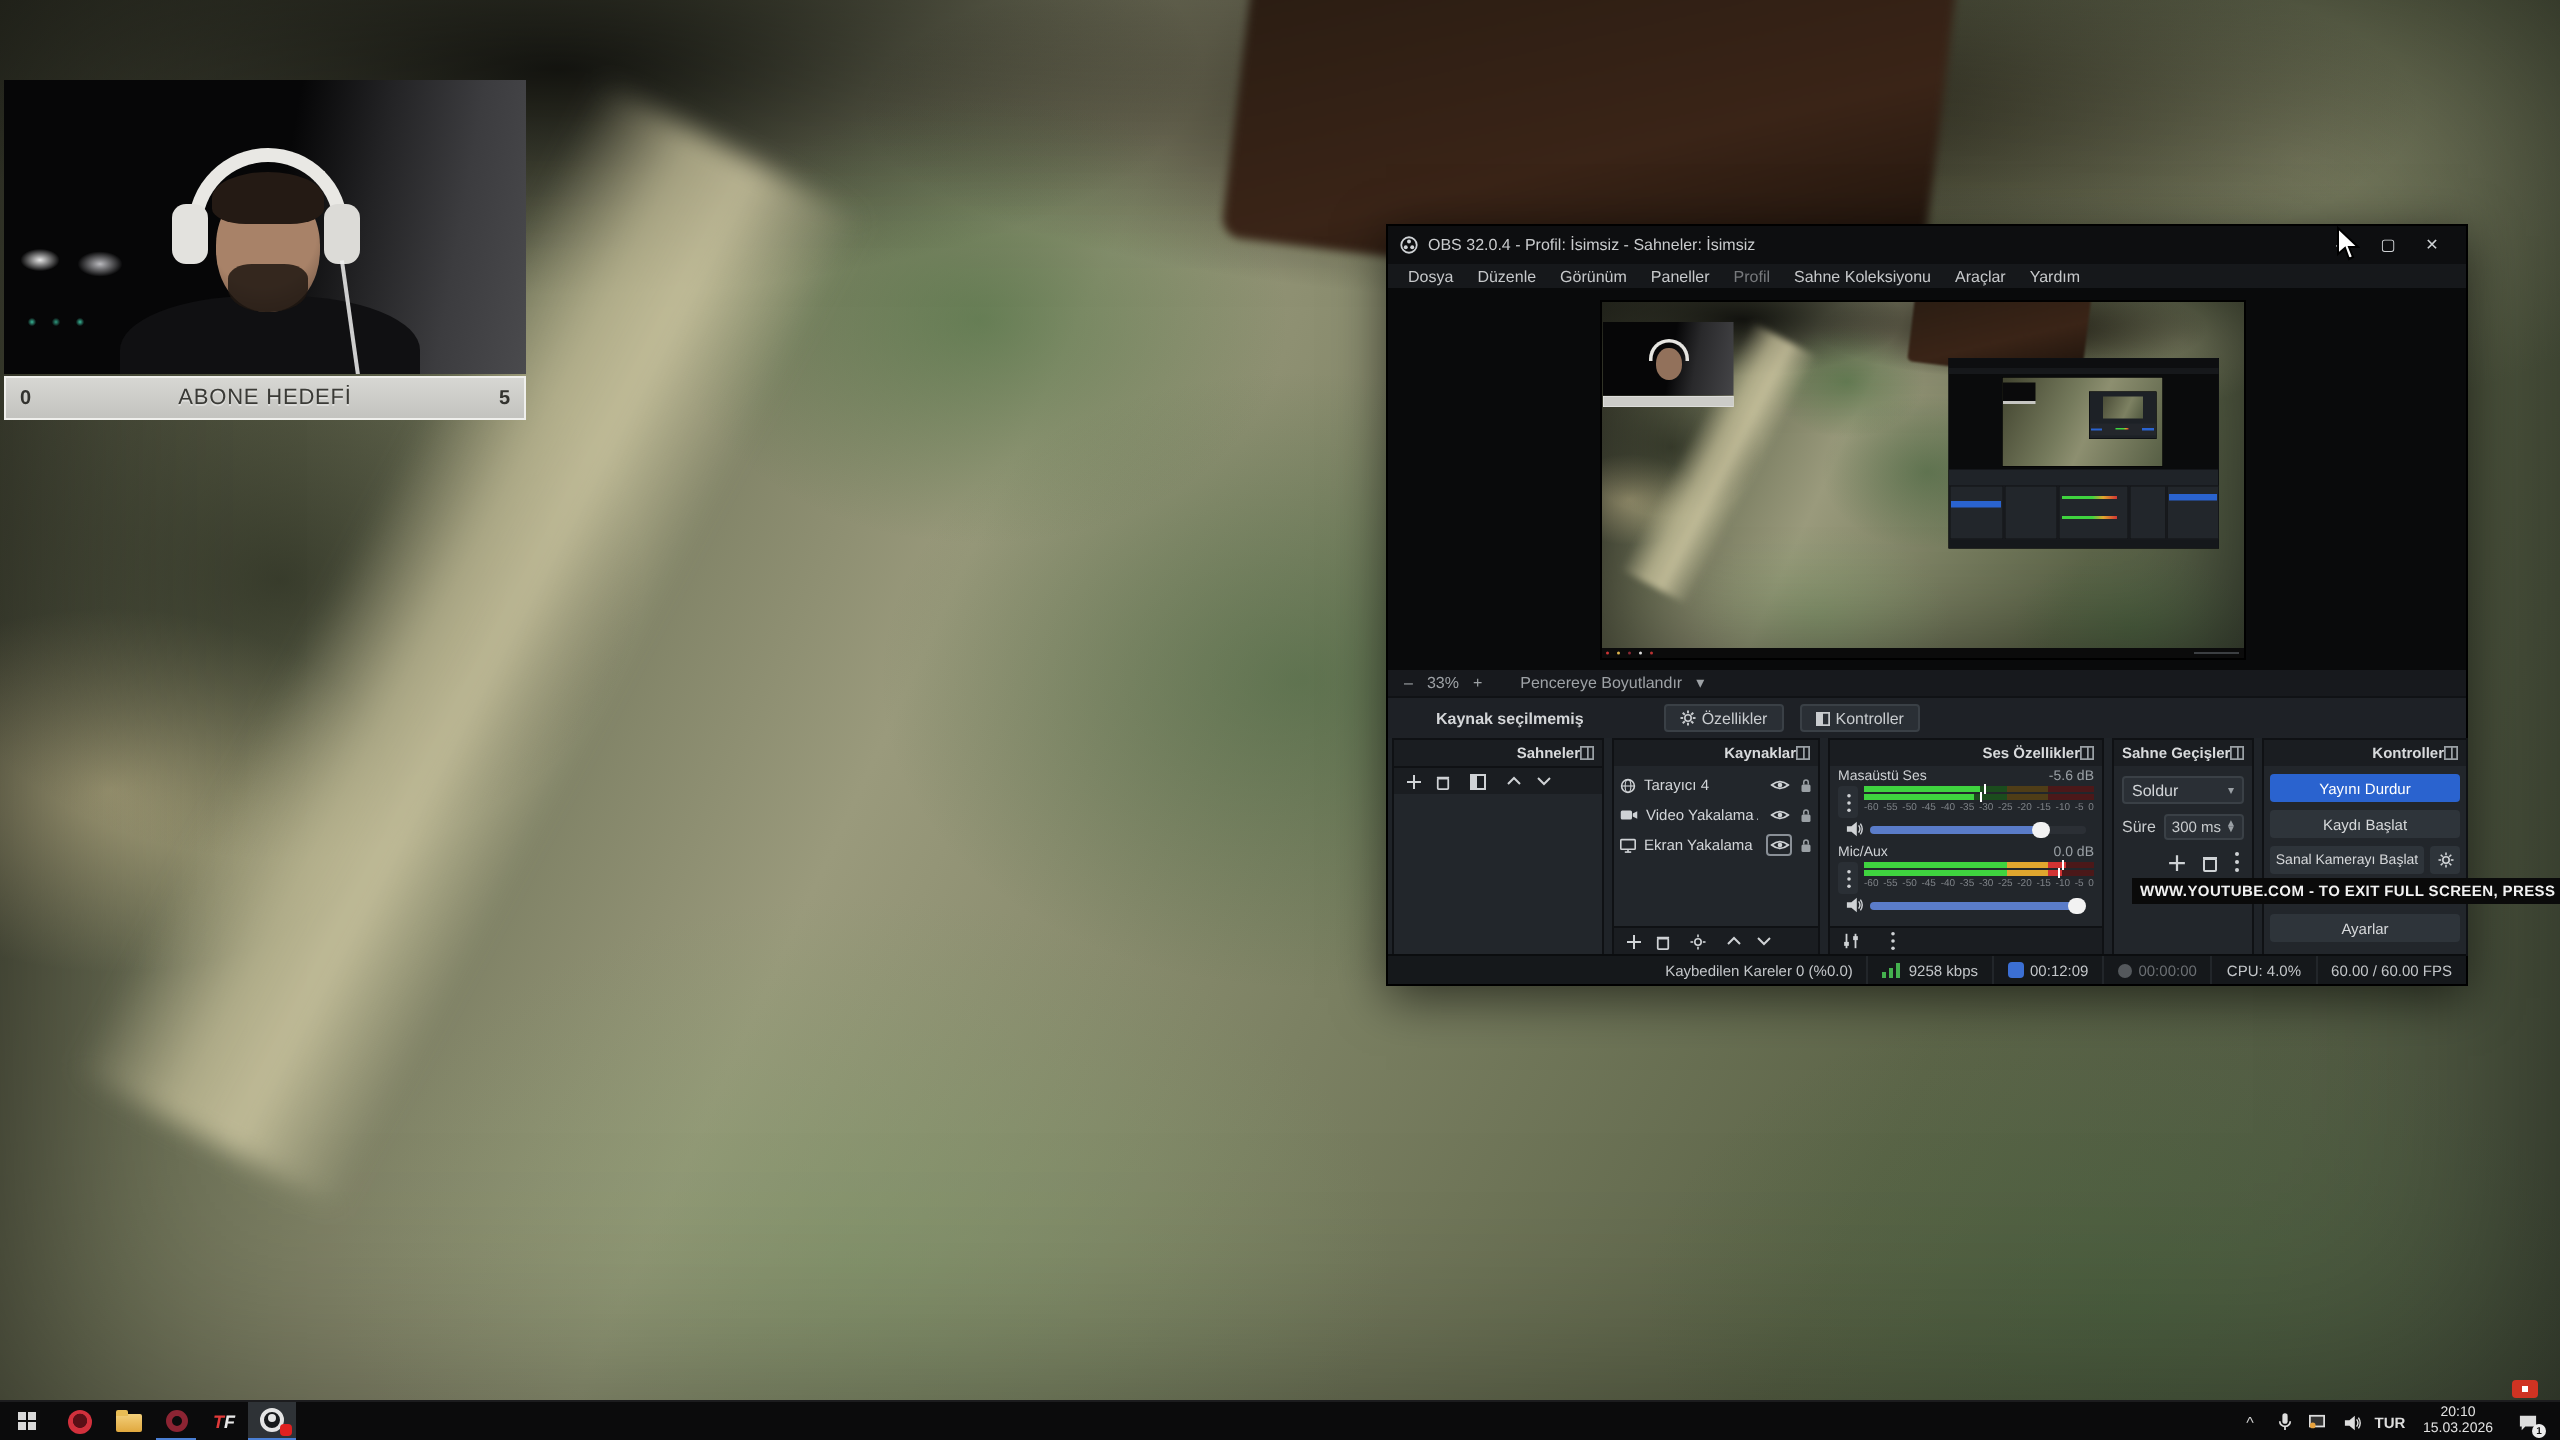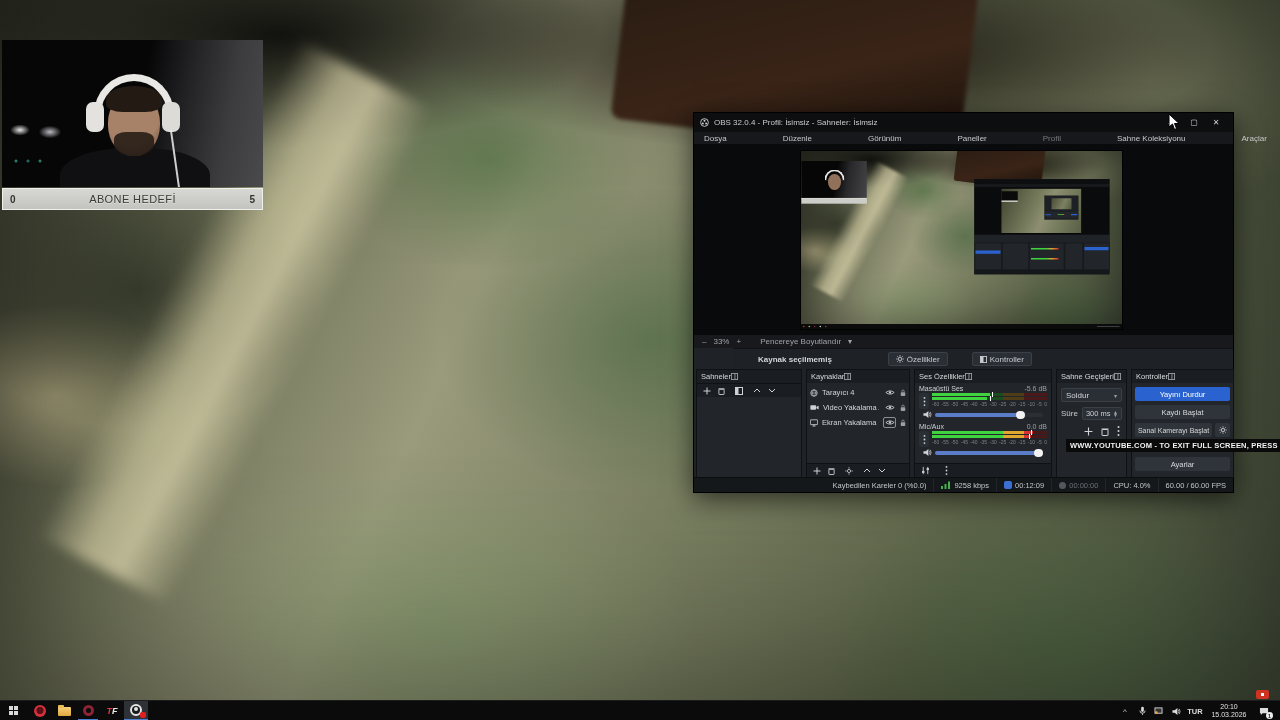--- a/index.html
+++ b/index.html
@@ -55,26 +55,26 @@
 #goalbar .gc { flex:1; text-align:center; font-size:11px; font-weight:normal; letter-spacing:.4px; color:#3a3a36; text-shadow:0 1px 0 rgba(255,255,255,.4); }
 #goalbar .gr { width:26px; text-align:right; padding-right:7px; font-size:10px; font-weight:bold; }
 
 
 #obs { left:693px; top:112px; width:541px; height:381px; background:#1f2328; border:1px solid #000;
  box-shadow:0 6px 24px rgba(0,0,0,.6); font-size:8px; color:#cfd2d5; }
 #obs-titlebar { position:absolute; left:0; top:0; right:0; height:19px; background:#0d0e10; display:flex; align-items:center; padding:0 6px; gap:5px; }
 #obs-title { font-size:8px; color:#c9cbcd; white-space:nowrap; }
 .win-btns { margin-left:auto; display:flex; }
 .win-btn { width:22px; height:19px; display:flex; align-items:center; justify-content:center; font-size:8px; color:#cfd2d5; }
-#obs-menubar { position:absolute; left:0; top:19px; right:0; height:12px; background:#16181b; display:flex; align-items:center; padding:0 4px;gap:44px; }
+#obs-menubar { position:absolute; left:0; top:19px; right:0; height:12px; background:#16181b; display:flex; align-items:center; padding:0 4px; }
 .menu-item { padding:0 6px; font-size:8px; color:#c6c8ca; white-space:nowrap; }
 .menu-item.dim { color:#77797c; }
 #obs-prevarea { position:absolute; left:0; top:31px; right:0; height:191px; background:#090a0b; overflow:hidden; }
 #zoomrow { position:absolute; left:0; top:222px; right:0; height:13px; background:#17191d; display:flex; align-items:center; gap:7px; padding:0 8px; color:#9ea2a6; font-size:8px; }
-#srctoolbar { position:absolute; left:0; top:235px; right:0; height:21px; background:#1e2126; display:flex; align-items:center; padding:0 24px; gap:24px; border-top:1px solid #101215;margin-left:40px; }
+#srctoolbar { position:absolute; left:0; top:235px; right:0; height:21px; background:#1e2126; display:flex; align-items:center; padding:0 24px; gap:8px; border-top:1px solid #101215; }
 #src-status { font-size:8px; font-weight:bold; color:#d4d6d8; }
 .tb-btn { display:flex; align-items:center; gap:3px; background:#2a2f35; border:1px solid #3a4046; border-radius:2px; height:14px; padding:0 7px; color:#c9cccf; font-size:8px; }
 #tb-props { margin-left:32px; }
 
 
 #mini-outer { position:absolute; left:107px; top:7px; width:321px; height:178px; overflow:hidden; outline:1px solid #000; }
 #mini-inner { position:relative; width:1284px; height:712px; transform:scale(0.25); transform-origin:0 0; }
 .m-cam { position:absolute; left:2px; top:40px; width:261px; height:147px; background:linear-gradient(100deg,#060607 52%,#29292b 70%,#454548 100%); }
 .m-head { position:absolute; left:106px; top:52px; width:52px; height:64px; border-radius:48%; background:#92715b; }
 .m-band { position:absolute; left:92px; top:34px; width:80px; height:44px; border:7px solid #e6e5e1; border-bottom:none; border-radius:42px 42px 0 0; }
@@ -98,21 +98,21 @@
 .md-blue { position:absolute; height:13px; background:#2a63cf; }
 .md-meter { position:absolute; height:6px; background:linear-gradient(90deg,#3fd33f 55%,#e0a62e 75%,#d23333); }
 .m-status { position:absolute; left:0; bottom:0; width:100%; height:16px; background:#15181b; }
 .m-task { position:absolute; left:0; bottom:0; width:100%; height:20px; background:#0b0b0b; }
 .m-task .dots { position:absolute; left:8px; top:7px; width:6px; height:6px; border-radius:50%; background:#c33;
  box-shadow:22px 0 0 #e0b54c, 44px 0 0 #8a2633, 66px 0 0 #ddd, 88px 0 0 #b33; }
 .m-task .trayline { position:absolute; right:10px; top:8px; width:90px; height:4px; background:#3c3f42; }
 
 
 .panel { position:absolute; top:256px; height:109px; background:#22262b; border:1px solid #0f1114; display:flex; flex-direction:column; }
-.panel-h { height:13px; background:#1a1d21; display:flex; align-items:center; justify-content:flex-start; padding:0 4px; font-weight:normal; font-size:7.5px; color:#d8dadc; flex:none; }
+.panel-h { height:13px; background:#1a1d21; display:flex; align-items:center; justify-content:flex-end; padding:0 4px; font-weight:bold; font-size:7.5px; color:#d8dadc; flex:none; }
 .panel-b { flex:1; position:relative; overflow:hidden; }
 .panel-f { height:14px; background:#1a1d21; border-top:1px solid #0f1114; display:flex; align-items:center; gap:7px; padding:0 6px; flex:none; }
 #p-scenes { left:2px; width:106px; }
 #p-sources { left:112px; width:104px; }
 #p-mixer { left:220px; width:138px; }
 #p-trans { left:362px; width:71px; }
 #p-controls { left:437px; width:103px; }
 .scene-row { height:14px; display:flex; align-items:center; padding:0 6px; font-size:8px; color:#dfe1e3; margin-top:2px; }
 .scene-row.sel { background:#2a63cf; color:#fff; margin-top:0; }
 .src-row { height:15px; display:flex; align-items:center; gap:4px; padding:0 3px; font-size:7.5px; color:#d2d5d8; white-space:nowrap; }

